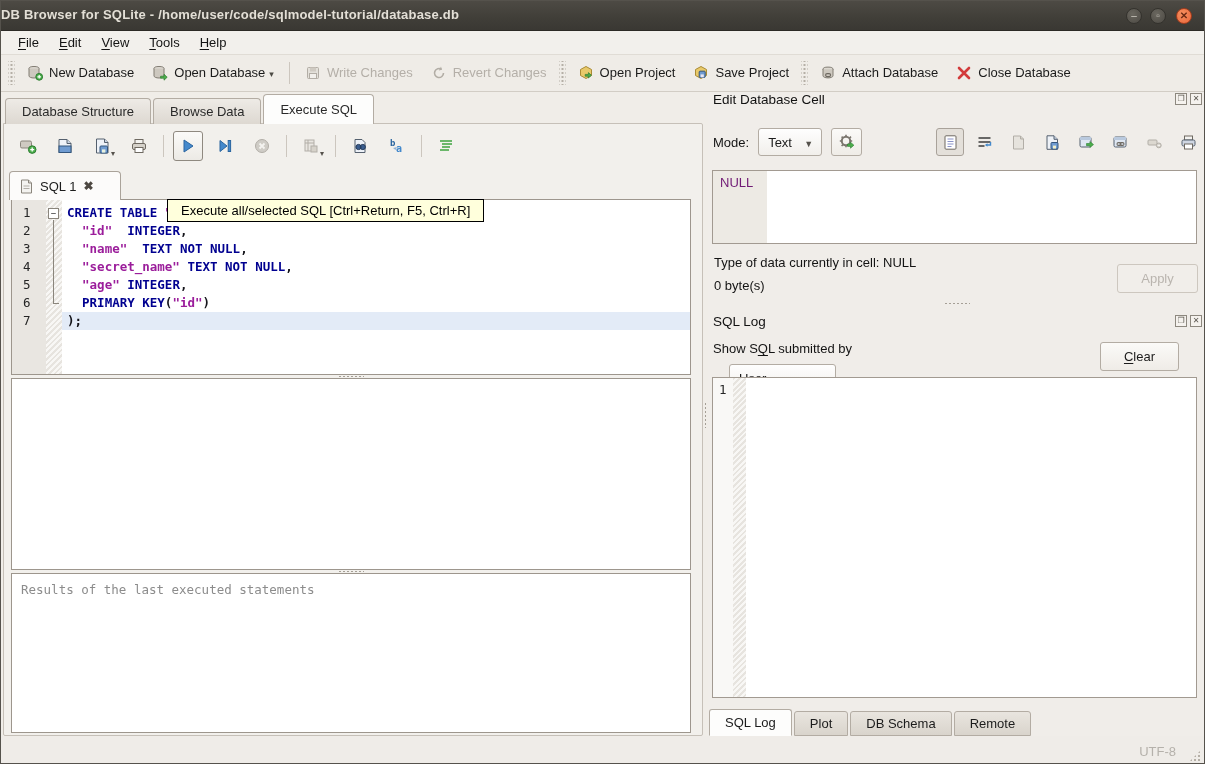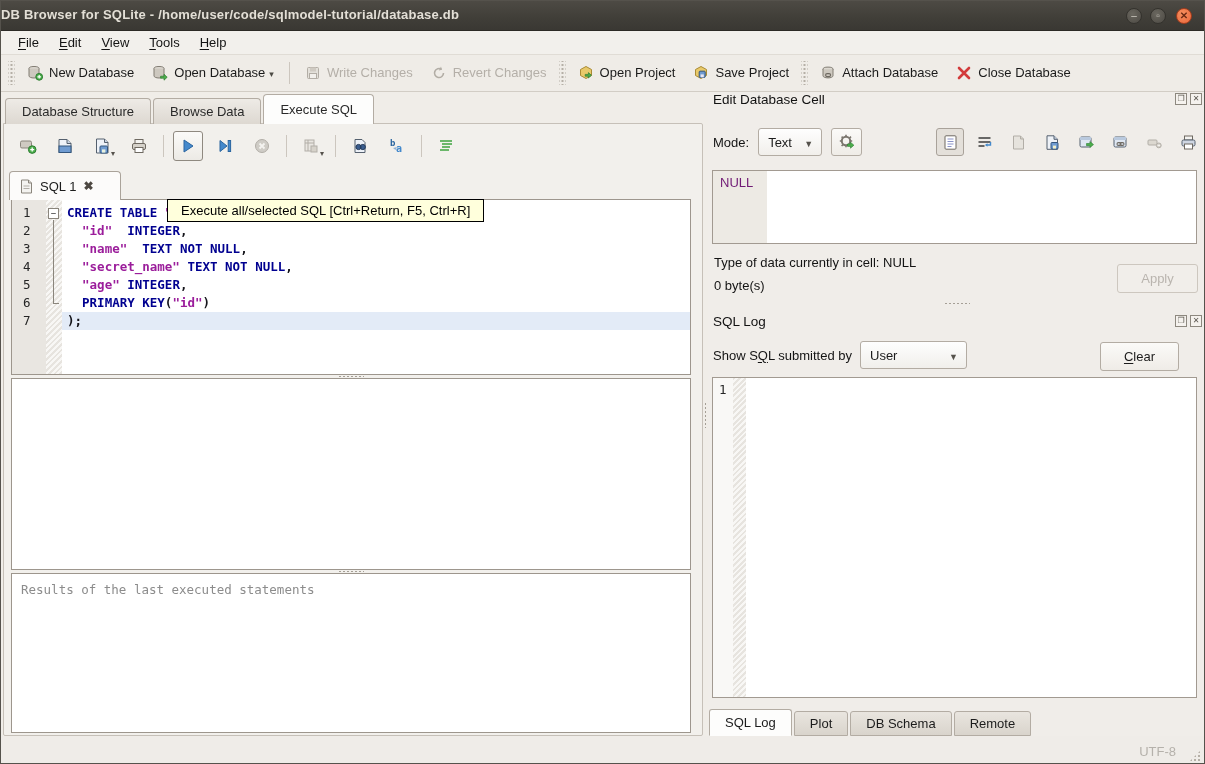--- a/index.html
+++ b/index.html
@@ -505,21 +505,21 @@
       </div>
 
     <div class="dock-title" style="position:absolute; left:0; top:222px; width:100%;">
       <span>SQL Log</span>
       <div class="dock-btns">
         <div class="dkbtn">❐</div>
         <div class="dkbtn">✕</div>
       </div>
     </div>
 
-    <div class="row" style="left:5px; top:249px; gap:8px;">
+    <div class="row" style="left:5px; top:249px; gap:8px;flex-direction:column;">
       <span class="lbl"><span>Show S</span><span class="mn">Q</span><span>L submitted by</span></span>
       <div class="combo" style="width:107px">
         <span>User</span>
         <span class="arr">▼</span>
       </div>
     </div>
     <div class="btn" style="position:absolute; left:392px; top:250px; width:79px;text-align:center;">
       <span><span class="mn">C</span><span>lear</span></span>
     </div>
 

